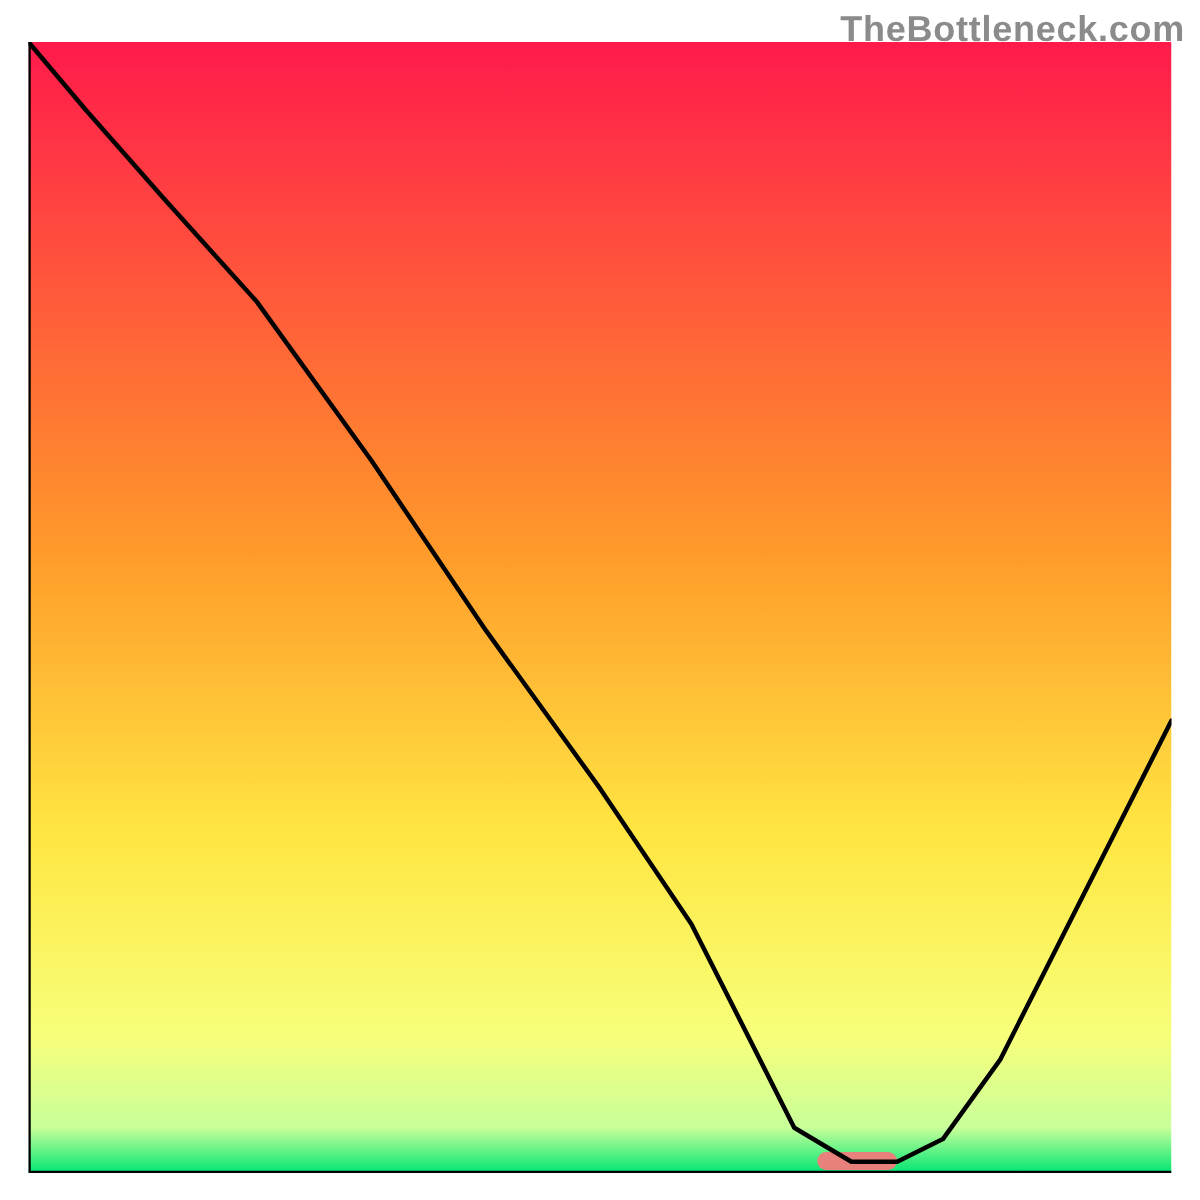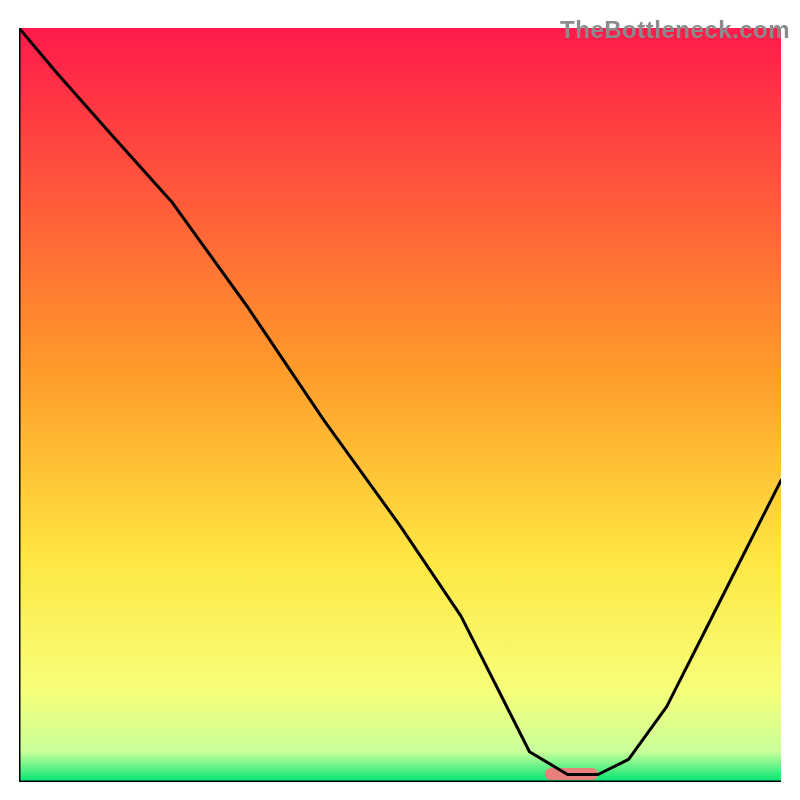--- a/index.html
+++ b/index.html
@@ -1,19 +1,19 @@
 <!DOCTYPE html>
 <html><head>
 <meta charset="utf-8">
 <style>
   * { margin: 0; padding: 0; box-sizing: border-box; }
   html, body { width: 800px; height: 800px; overflow: hidden; background: #fff; }
   .watermark {
     position: absolute;
-    top: 16px;
+    top: 6px;
     right: 10px;
     font-family: Arial, Helvetica, sans-serif;
     font-size: 24px;
     font-weight: bold;
     color: #8b8b8b;
     letter-spacing: 0.5px;
   }
   .plot {
     position: absolute;
     left: 19px;

